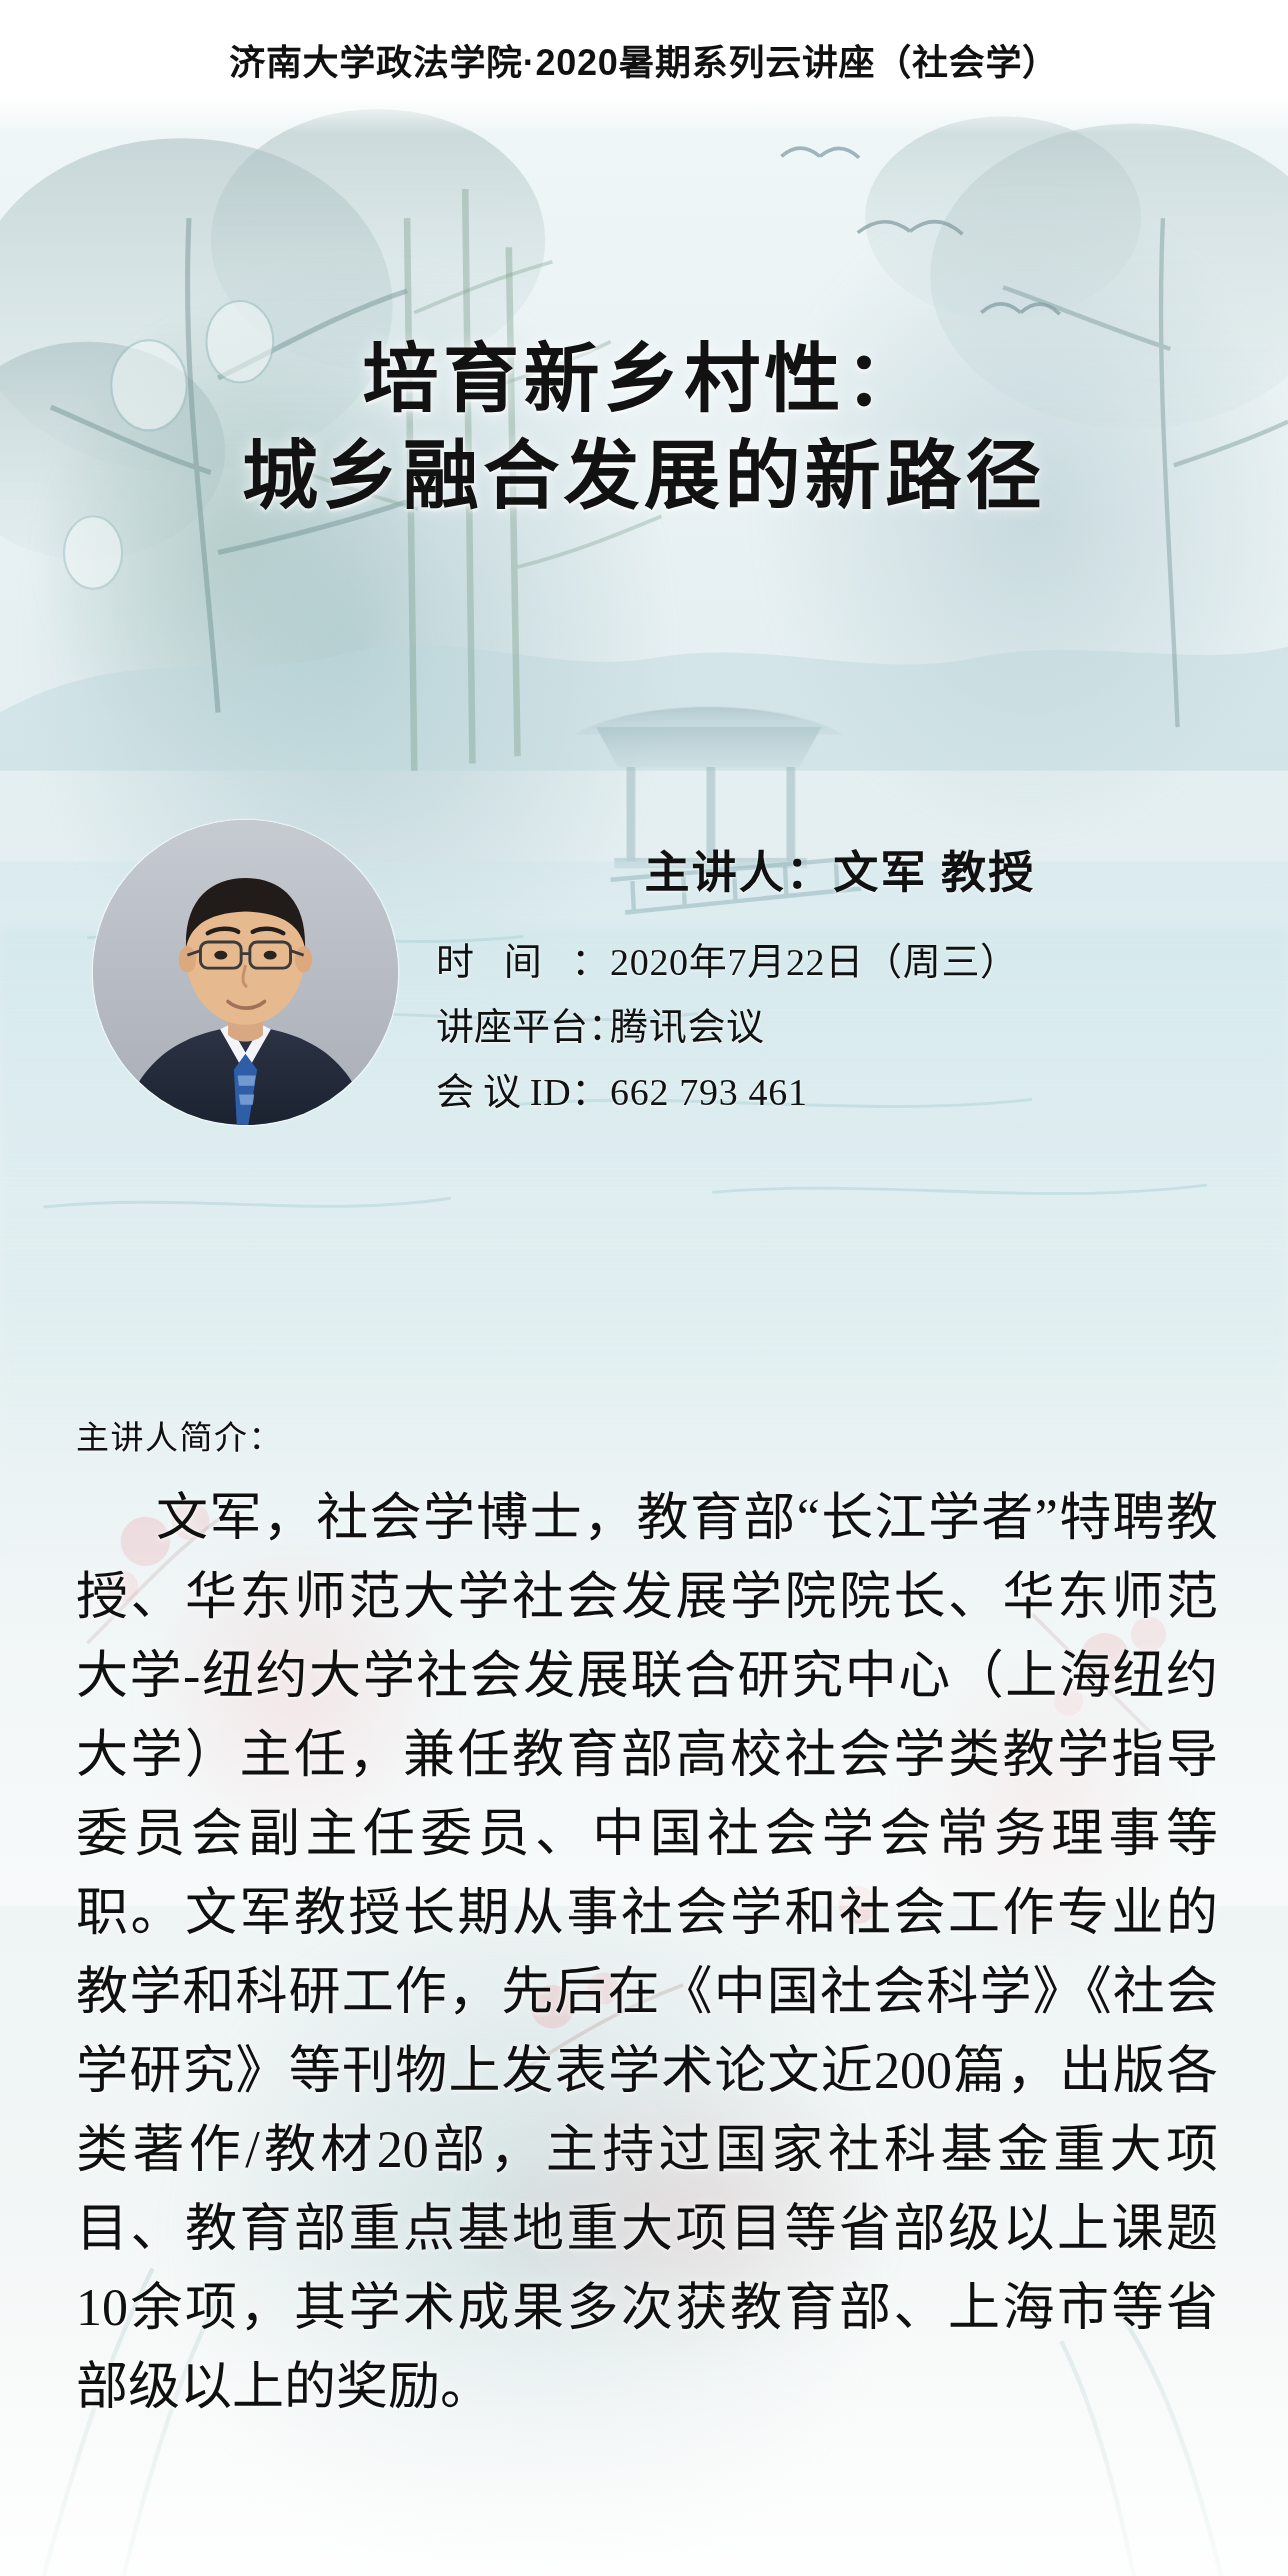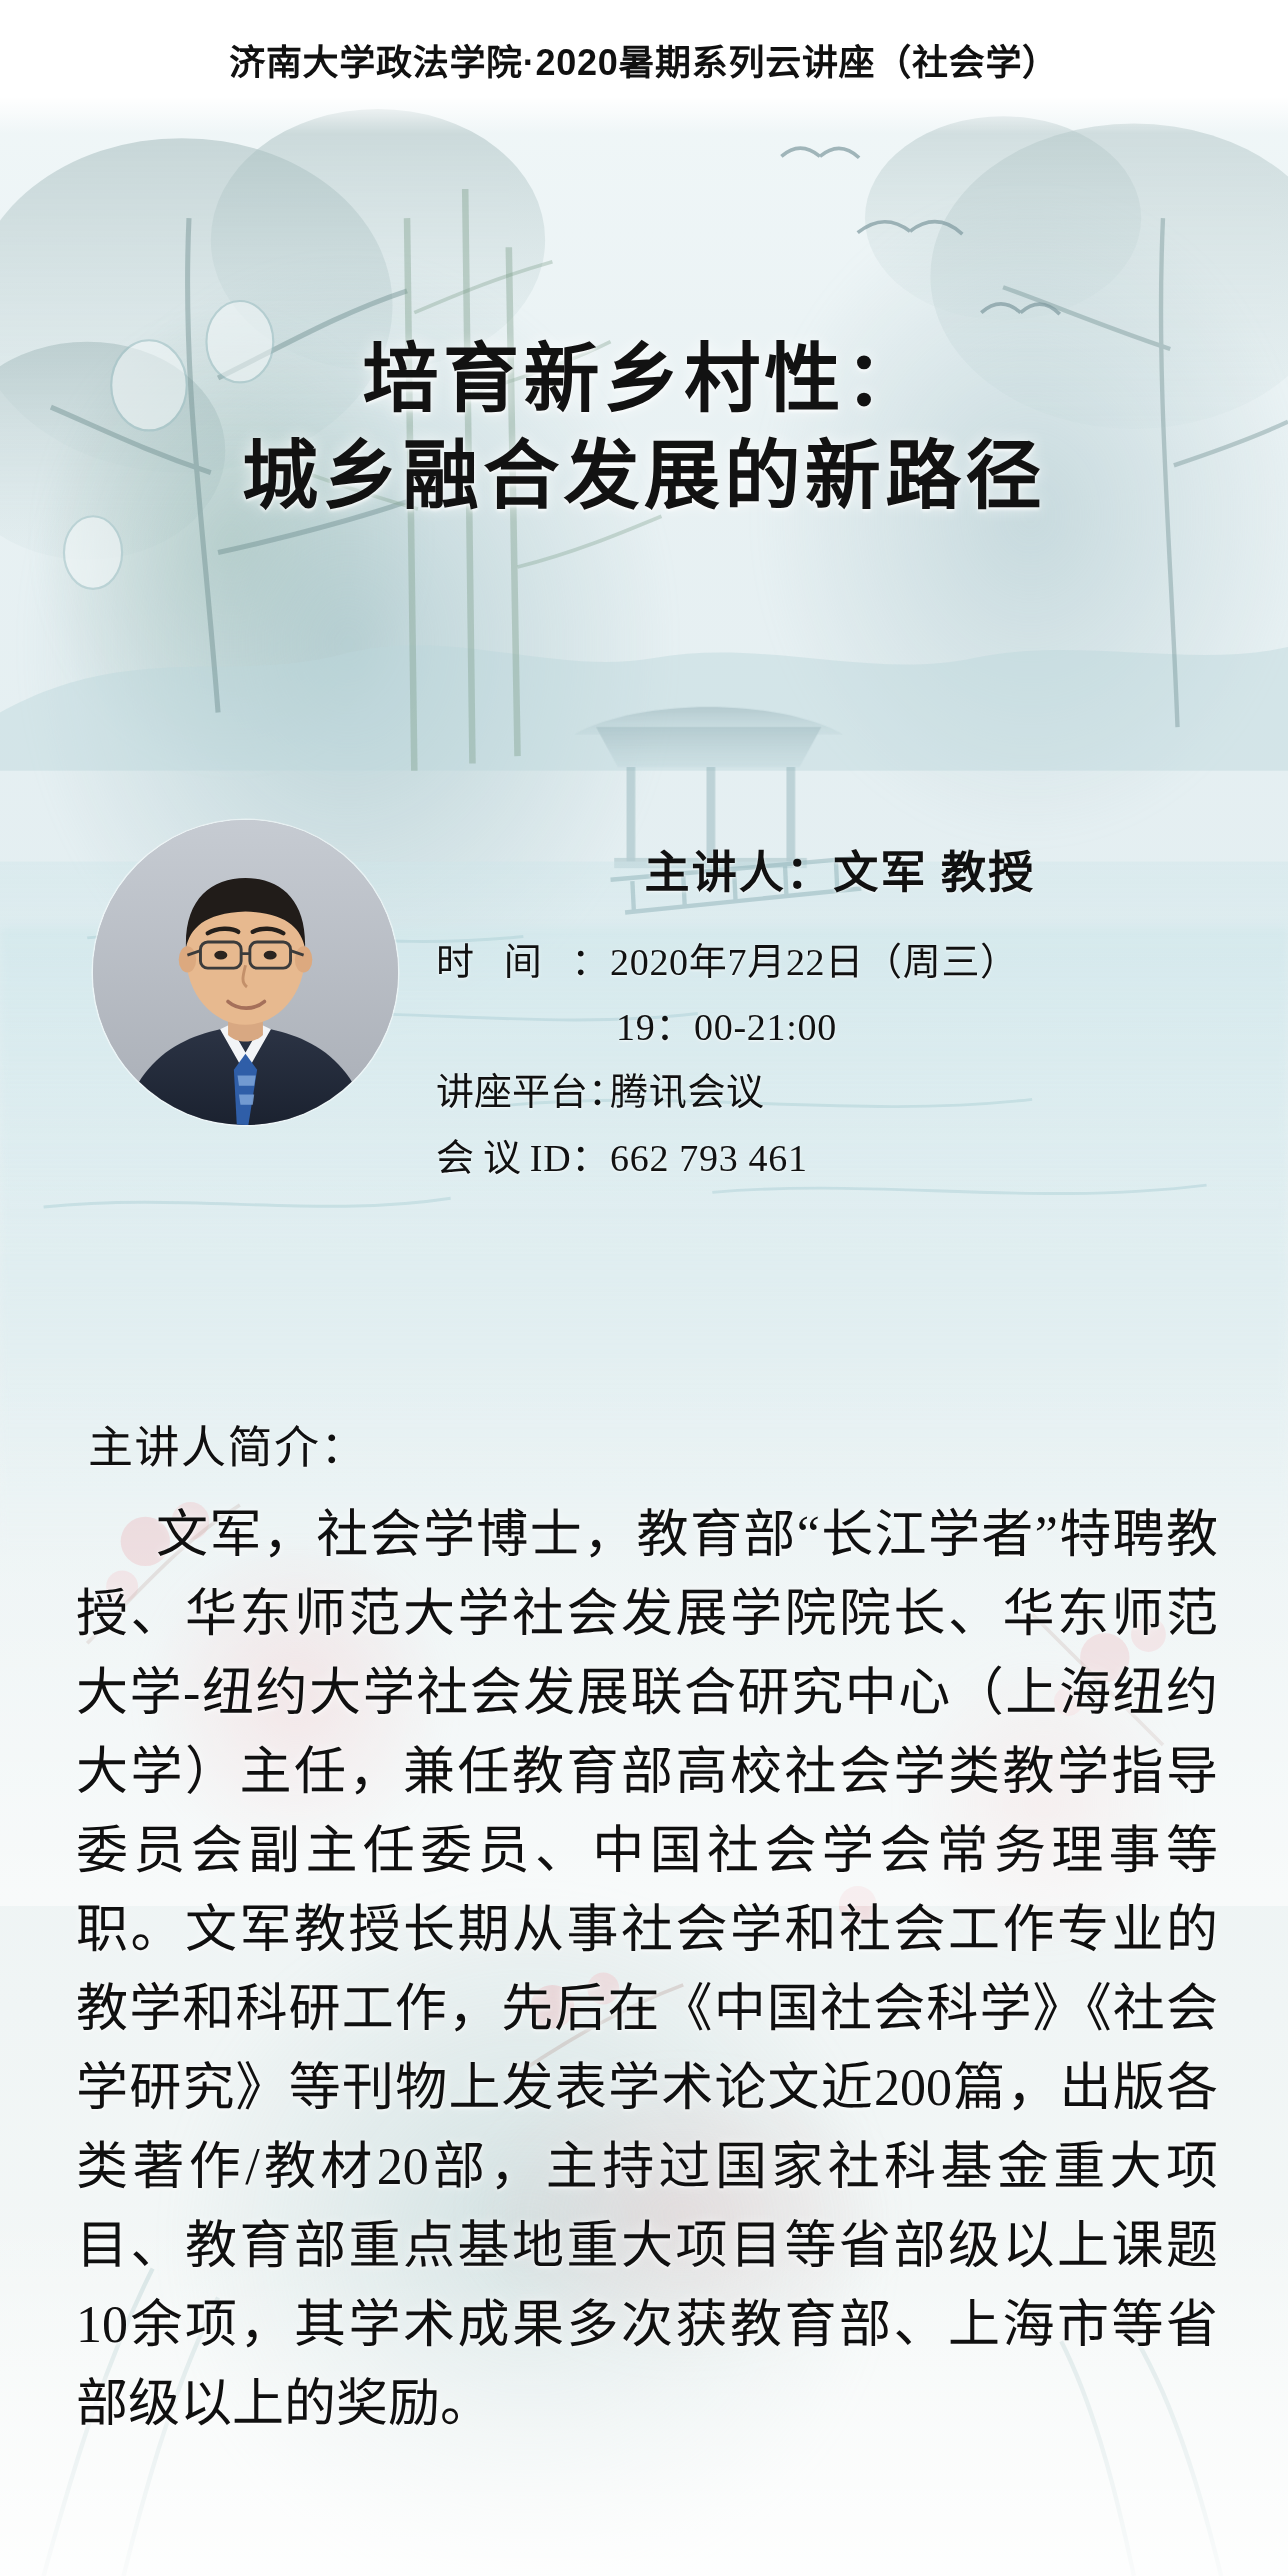--- a/index.html
+++ b/index.html
@@ -221,25 +221,24 @@
   
   .bio-block {
     position: absolute;
     left: 76px;
     right: 70px;
     top: 1411px;
     z-index: 5;
     color: #101010;
   }
   .bio-title {
-    font-size: 45px;
+    font-size: 33px;
     letter-spacing: 1.5px;
     margin-bottom: 19px;
     text-shadow: 0 0.7px 2.9px rgba(255,255,255,0.85);
-    margin-left: 12px;
   }
   .bio-text {
     font-size: 52px;
     line-height: 1.52;
     text-align: justify;
     text-justify: inter-ideograph;
     text-indent: 80px;
     letter-spacing: 0px;
     text-shadow: 0 0.7px 3.6px rgba(255,255,255,0.9), 0 0 10.2px rgba(255,255,255,0.6);
   }
@@ -446,21 +445,20 @@
 
     <div class="info-row">
       <span class="info-label">
         <span>时</span>
         <span>间</span>
         <span>：</span>
       </span>
       <span class="info-value">2020年7月22日（周三）</span>
     </div>
 
-    <div class="info-subrow">19：00-21:00</div>
 
     <div class="info-row">
       <span class="info-label tight">讲座平台：</span>
       <span class="info-value">腾讯会议</span>
     </div>
 
     <div class="info-row">
       <span class="info-label">
         <span>会</span>
         <span>议</span>

